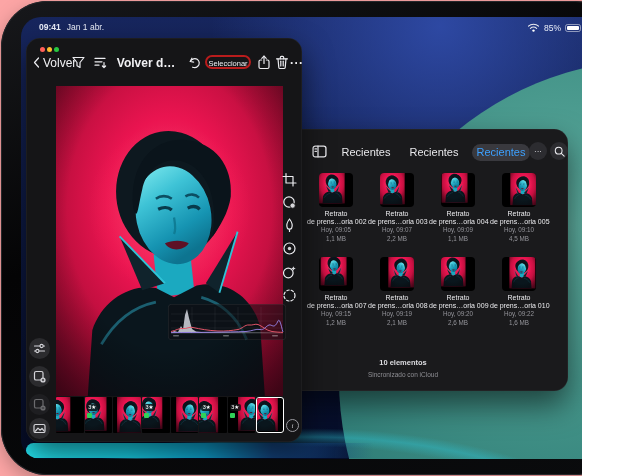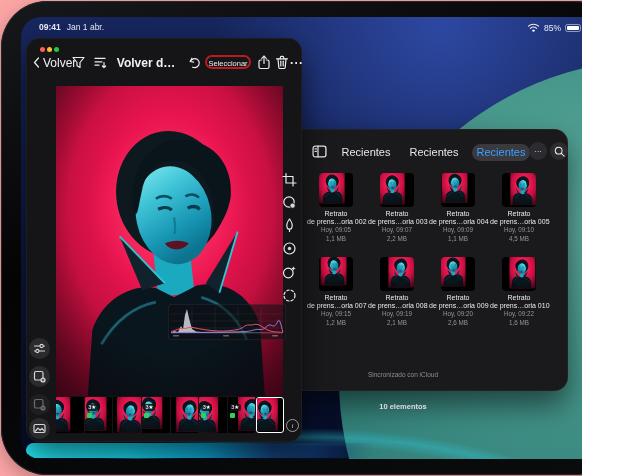--- a/index.html
+++ b/index.html
@@ -36,21 +36,21 @@
   .browser{left:217px;top:112px;width:330px;height:262px;background:#1a1a1c;}
   .tab{position:absolute;top:15px;height:17px;line-height:17px;font-size:11px;color:#e7e7ea;}
   .tab-pill{border-radius:9px;background:#39393e;color:#3da1ff;text-align:center;}
   .circ-btn{position:absolute;top:13px;width:18px;height:18px;border-radius:50%;background:#2c2c30;color:#d9d9de;display:flex;align-items:center;justify-content:center;font-size:8px;}
   .cell{position:absolute;width:58px;text-align:center;}
   .thumb{width:34px;height:34px;margin:0 auto;border-radius:4px;overflow:hidden;background:#000;}
   .thumb svg{display:block;}
   .t1{margin-top:3px;font-size:7px;color:#ebebee;line-height:8px;}
   .t2{font-size:7px;color:#ebebee;line-height:8px;white-space:nowrap;}
   .meta{font-size:6.3px;color:#94949a;line-height:8.5px;}
-  .b-footer1{position:absolute;left:0;top:229px;width:100%;text-align:center;font-size:7.5px;font-weight:bold;color:#dcdce0;margin-top:44px;}
+  .b-footer1{position:absolute;left:0;top:229px;width:100%;text-align:center;font-size:7.5px;font-weight:bold;color:#dcdce0;}
   .b-footer2{position:absolute;left:0;top:242px;width:100%;text-align:center;font-size:6.5px;color:#8e8e93;}
 
   
   .editor{left:5px;top:21px;width:276px;height:404px;background:#151517;}
   .tl{position:absolute;top:9px;width:5px;height:5px;border-radius:50%;}
   .etoolbar{position:absolute;left:0;top:15px;width:100%;height:20px;color:#f1f1f4;}
   .etxt{position:absolute;top:3px;font-size:12px;}
   .pill{position:absolute;border:2px solid #b91c1c;border-radius:8px;color:#f1f1f4;font-size:7.5px;text-align:center;}
   .photo{position:absolute;left:30px;top:48px;width:227px;height:310px;overflow:hidden;background:#6b0a26;}
   .hist{position:absolute;left:142px;top:266px;width:118px;height:36px;border-radius:4px;background:rgba(14,15,19,.55);box-shadow:inset 0 0 0 0.5px rgba(255,255,255,.12);}

